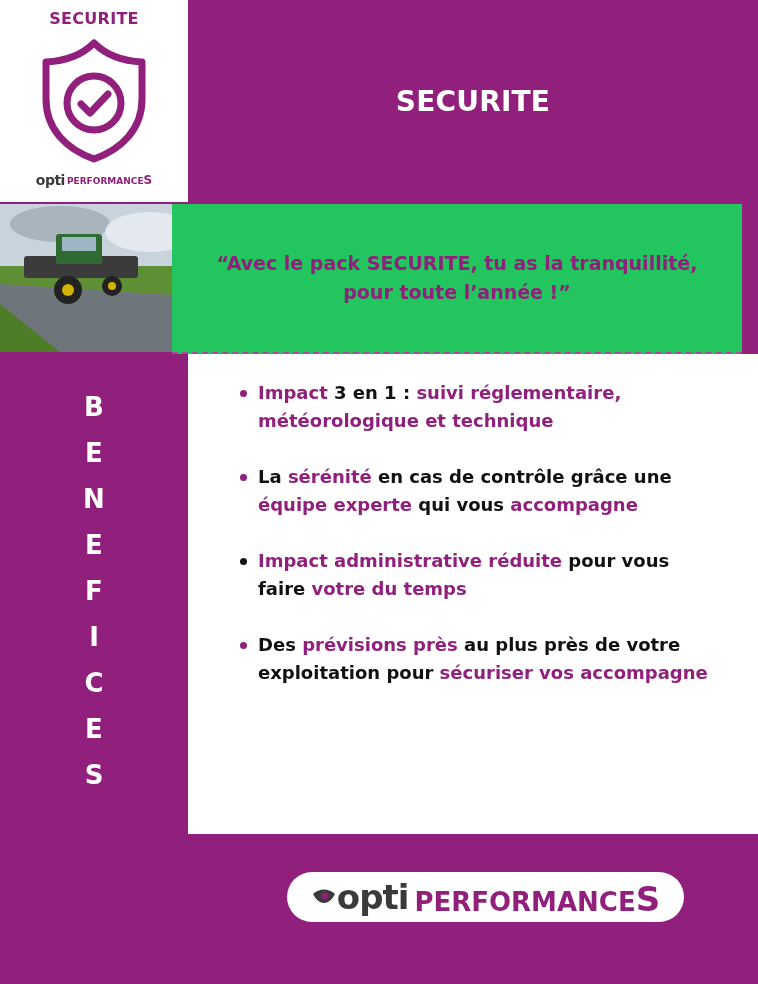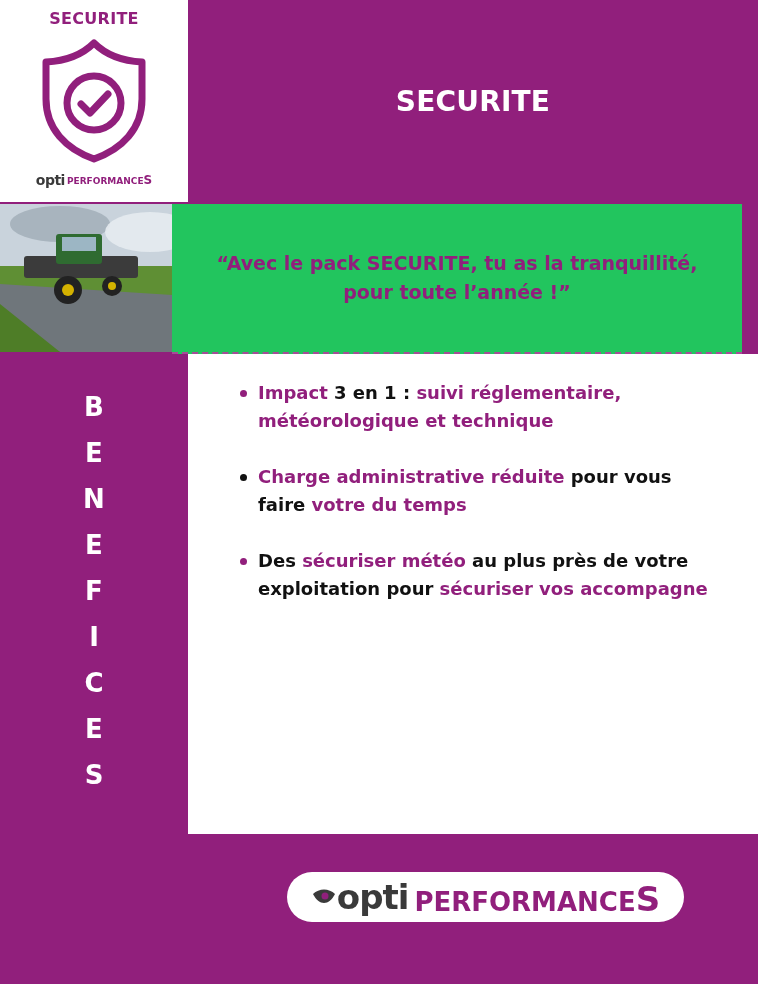--- a/index.html
+++ b/index.html
@@ -145,26 +145,30 @@
   <div class="side-letter">E</div>
   <div class="side-letter">S</div>
 </div>
 
 <div class="benefits-panel">
   <div class="benefit">
     <span class="dot"></span>
     <span class="hl">Impact </span><span>3 en 1 : </span><span class="hl">suivi réglementaire, météorologique et technique</span>
   </div>
   <div class="benefit">
+    <span class="dot"></span>
+    <span>La </span><span class="hl">sérénité</span><span> en cas de contrôle grâce une </span><span class="hl">équipe experte</span><span> qui vous </span><span class="hl">accompagne</span>
+  </div>
+  <div class="benefit">
     <span class="dot black"></span>
-    <span class="hl">Charge administrative réduite</span><span> pour vous faire </span><span class="hl">votre du temps</span>
+    <span class="hl">Impact administrative réduite</span><span> pour vous faire </span><span class="hl">votre du temps</span>
   </div>
   <div class="benefit">
     <span class="dot"></span>
-    <span>Des </span><span class="hl">sécuriser météo</span><span> au plus près de votre exploitation pour </span><span class="hl">sécuriser vos accompagne</span>
+    <span>Des </span><span class="hl">prévisions près</span><span> au plus près de votre exploitation pour </span><span class="hl">sécuriser vos accompagne</span>
   </div>
 </div>
 
 <div class="footer-logo">
   <span class="opti">
     <svg width="26" height="22" viewBox="0 0 26 22">
       <path d="M2 8 C8 2 18 2 24 8 C18 20 8 20 2 8 Z" fill="#3a3a3a"></path>
       <circle cx="14" cy="10" r="3.5" fill="#911f7c"></circle>
     </svg>
     <span>opti</span>

